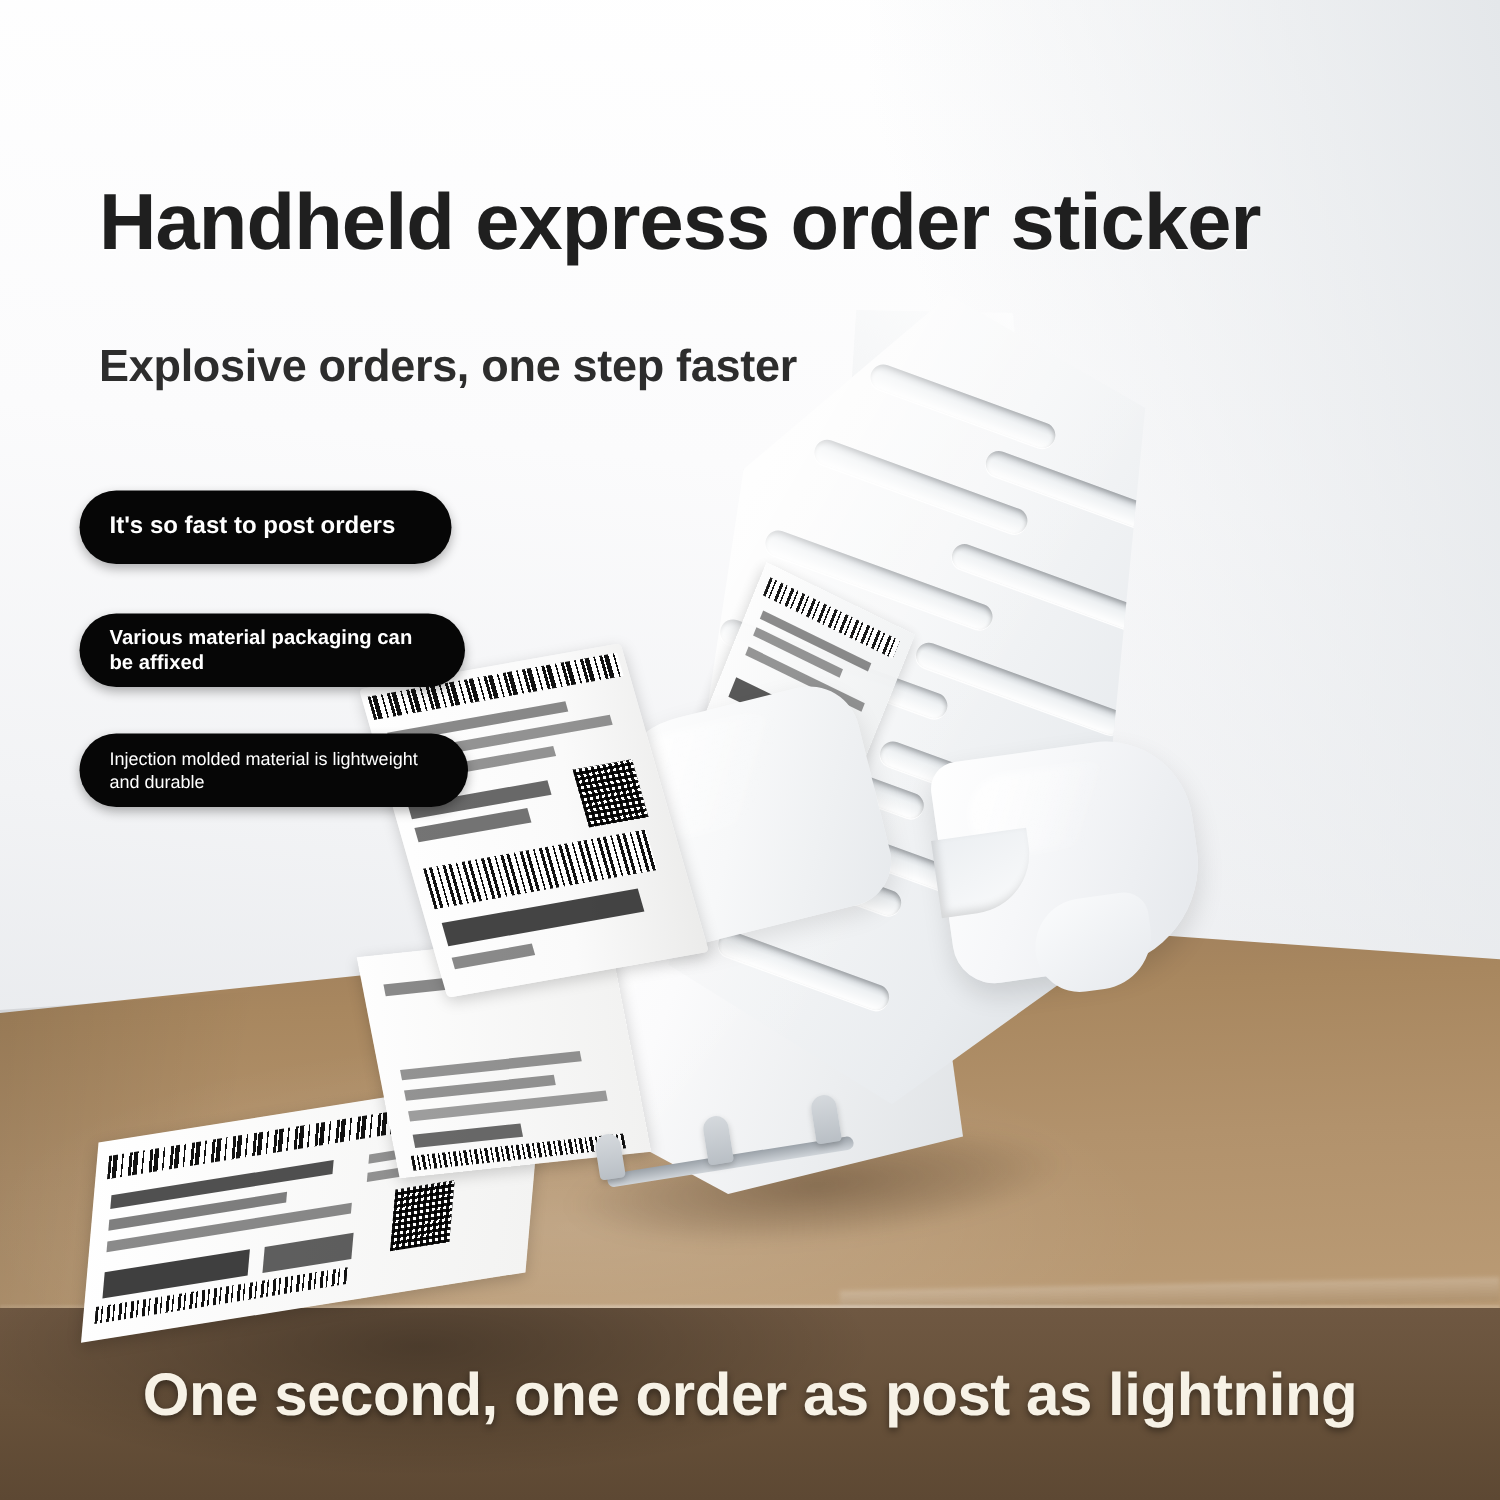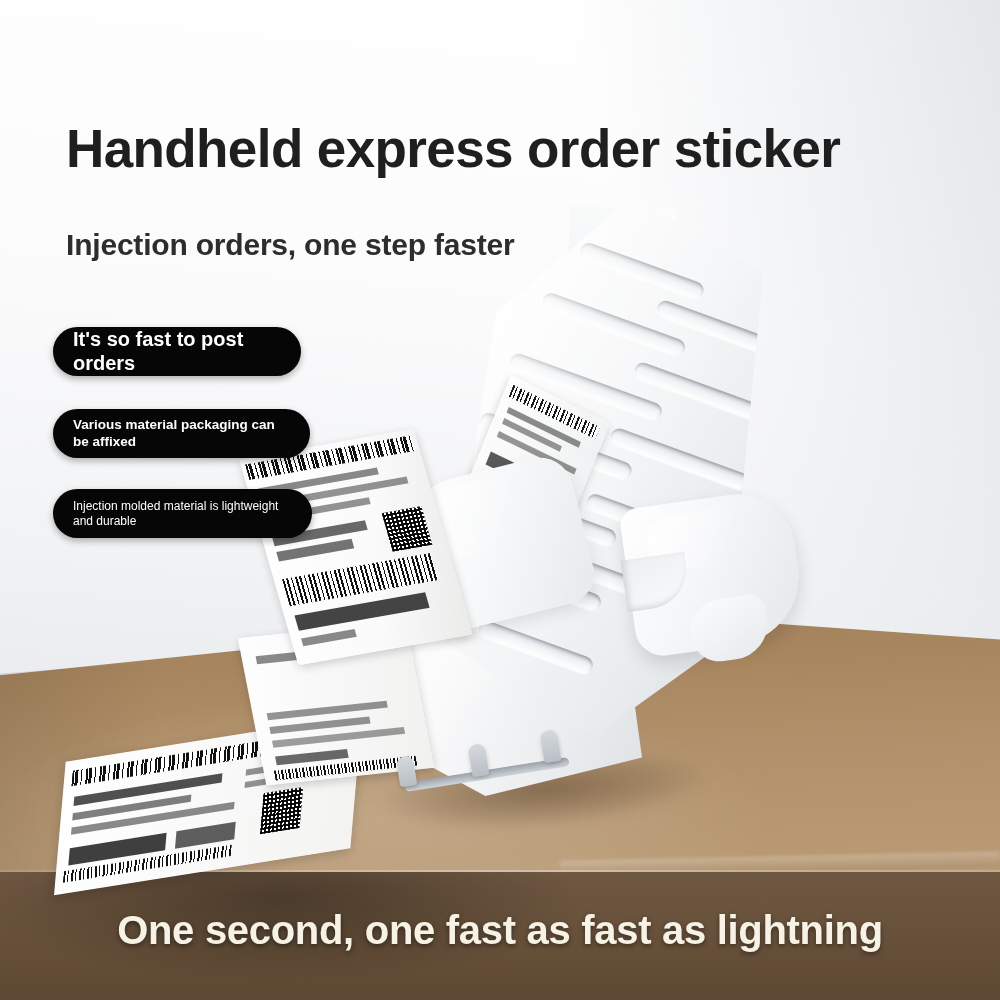--- a/index.html
+++ b/index.html
@@ -205,21 +205,21 @@
   }
   .pill{
     position:absolute;background:#060606;color:#ffffff;
     border-radius:999px;display:flex;align-items:center;
     box-shadow:0 3px 7px rgba(0,0,0,.30);
     padding:0 20px;box-sizing:border-box;
   }
   .pill-1{left:53px;top:327px;width:248px;height:49px;}
   .pill-2{left:53px;top:409px;width:257px;height:49px;}
   .pill-3{left:53px;top:489px;width:259px;height:49px;}
-  .pill-1 .pill-text{font-size:20px;font-weight:700;line-height:1.18;}
+  .pill-1 .pill-text{font-size:16px;font-weight:700;line-height:1.18;}
   .pill-2 .pill-text{font-size:13.5px;font-weight:700;line-height:1.22;}
   .pill-3 .pill-text{font-size:12px;font-weight:400;line-height:1.22;}
 
   .footer{
     position:absolute;left:0;top:908px;width:1000px;text-align:center;
     font-size:40px;font-weight:700;letter-spacing:-.3px;
     color:#f7f2e6;
     text-shadow:0 2px 5px rgba(0,0,0,.45);
     white-space:nowrap;
   }
@@ -323,27 +323,27 @@
   <div class="grip-hi"></div>
   <div class="grip-notch"></div>
   <div class="grip-tip"></div>
 
   <div class="roller-bar"></div>
   <div class="post" style="left:398px;top:756px;width:17px;height:30px;transform:rotate(-9deg);"></div>
   <div class="post" style="left:470px;top:744px;width:17px;height:32px;transform:rotate(-9deg);"></div>
   <div class="post" style="left:542px;top:730px;width:17px;height:32px;transform:rotate(-9deg);"></div>
 
   <div class="title">Handheld express order sticker</div>
-  <div class="subtitle">Injection orders, one step faster</div>
+  <div class="subtitle">Explosive orders, one step faster</div>
 
   <div class="pill pill-1">
     <span class="pill-text">It's so fast to post orders</span>
   </div>
   <div class="pill pill-2">
     <span class="pill-text">Various material packaging can be affixed</span>
   </div>
   <div class="pill pill-3">
     <span class="pill-text">Injection molded material is lightweight and durable</span>
   </div>
 
-  <div class="footer">One second, one fast as fast as lightning</div>
+  <div class="footer">One second, one order as post as lightning</div>
 
 </div>
 
 </body></html>

